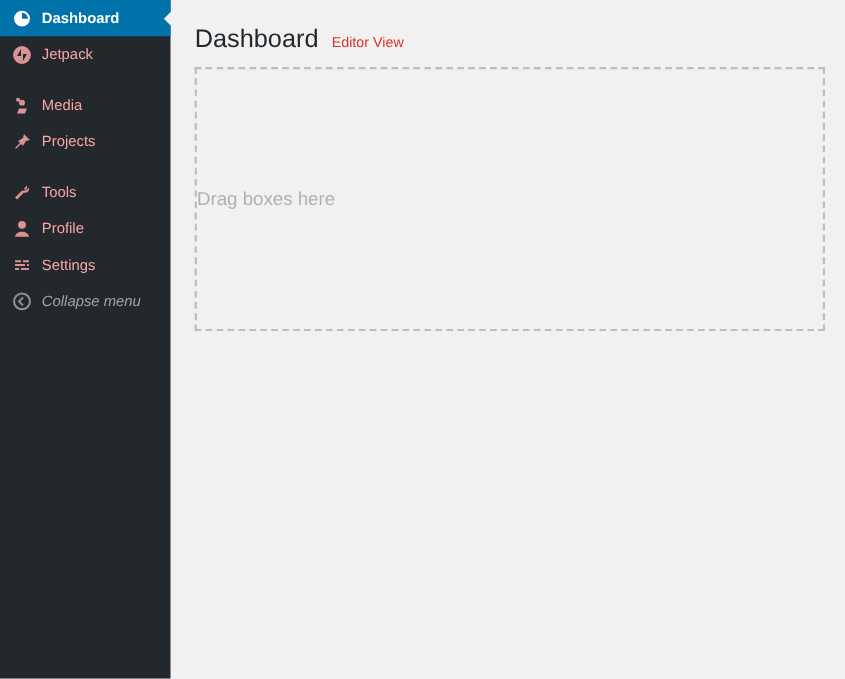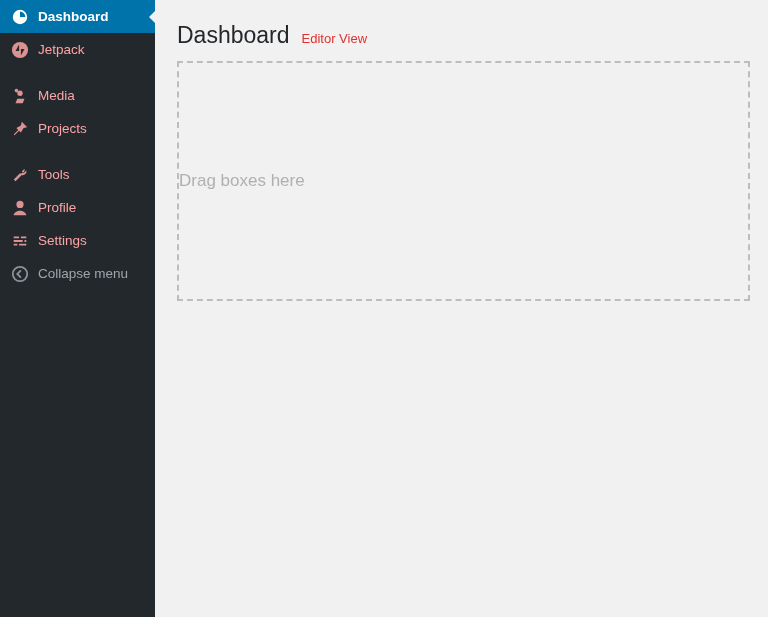--- a/index.html
+++ b/index.html
@@ -40,20 +40,21 @@
       top: 50%;
       margin-top: -7px;
       width: 0;
       height: 0;
       border-style: solid;
       border-width: 7px 7px 7px 0;
       border-color: transparent #f1f1f1 transparent transparent;
     }
     .sidebar-item.collapse {
       color: #a0a5aa;
+      font-style: italic;
     }
     .sidebar-item .icon {
       width: 20px;
       height: 20px;
       margin-right: 8px;
       display: inline-flex;
       align-items: center;
       justify-content: center;
       opacity: 0.85;
     }

